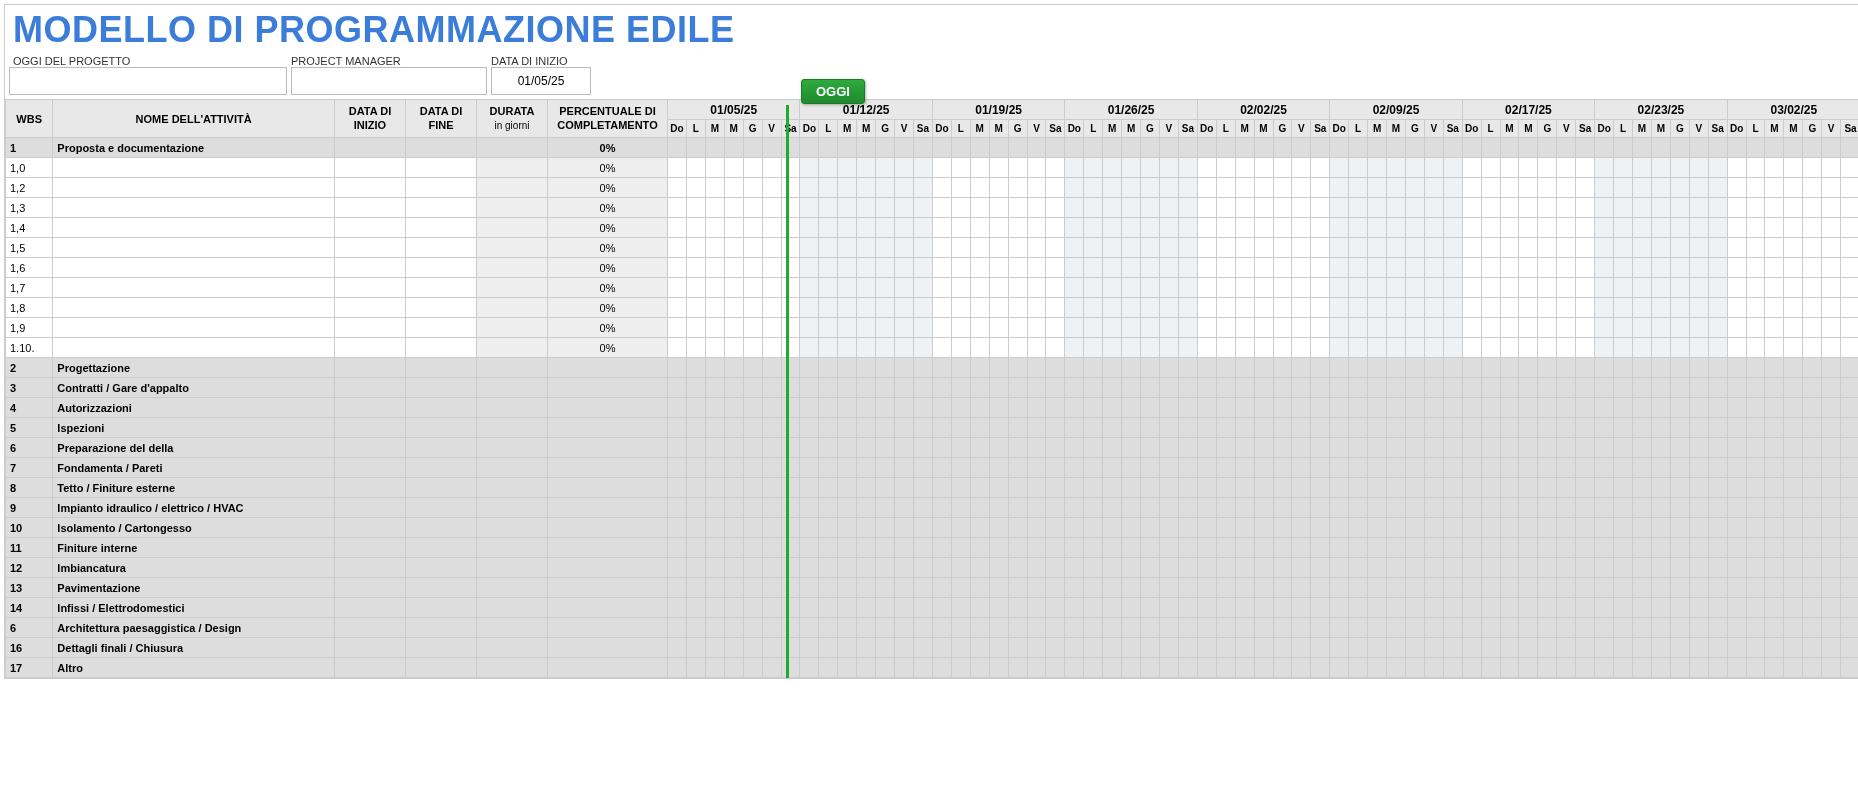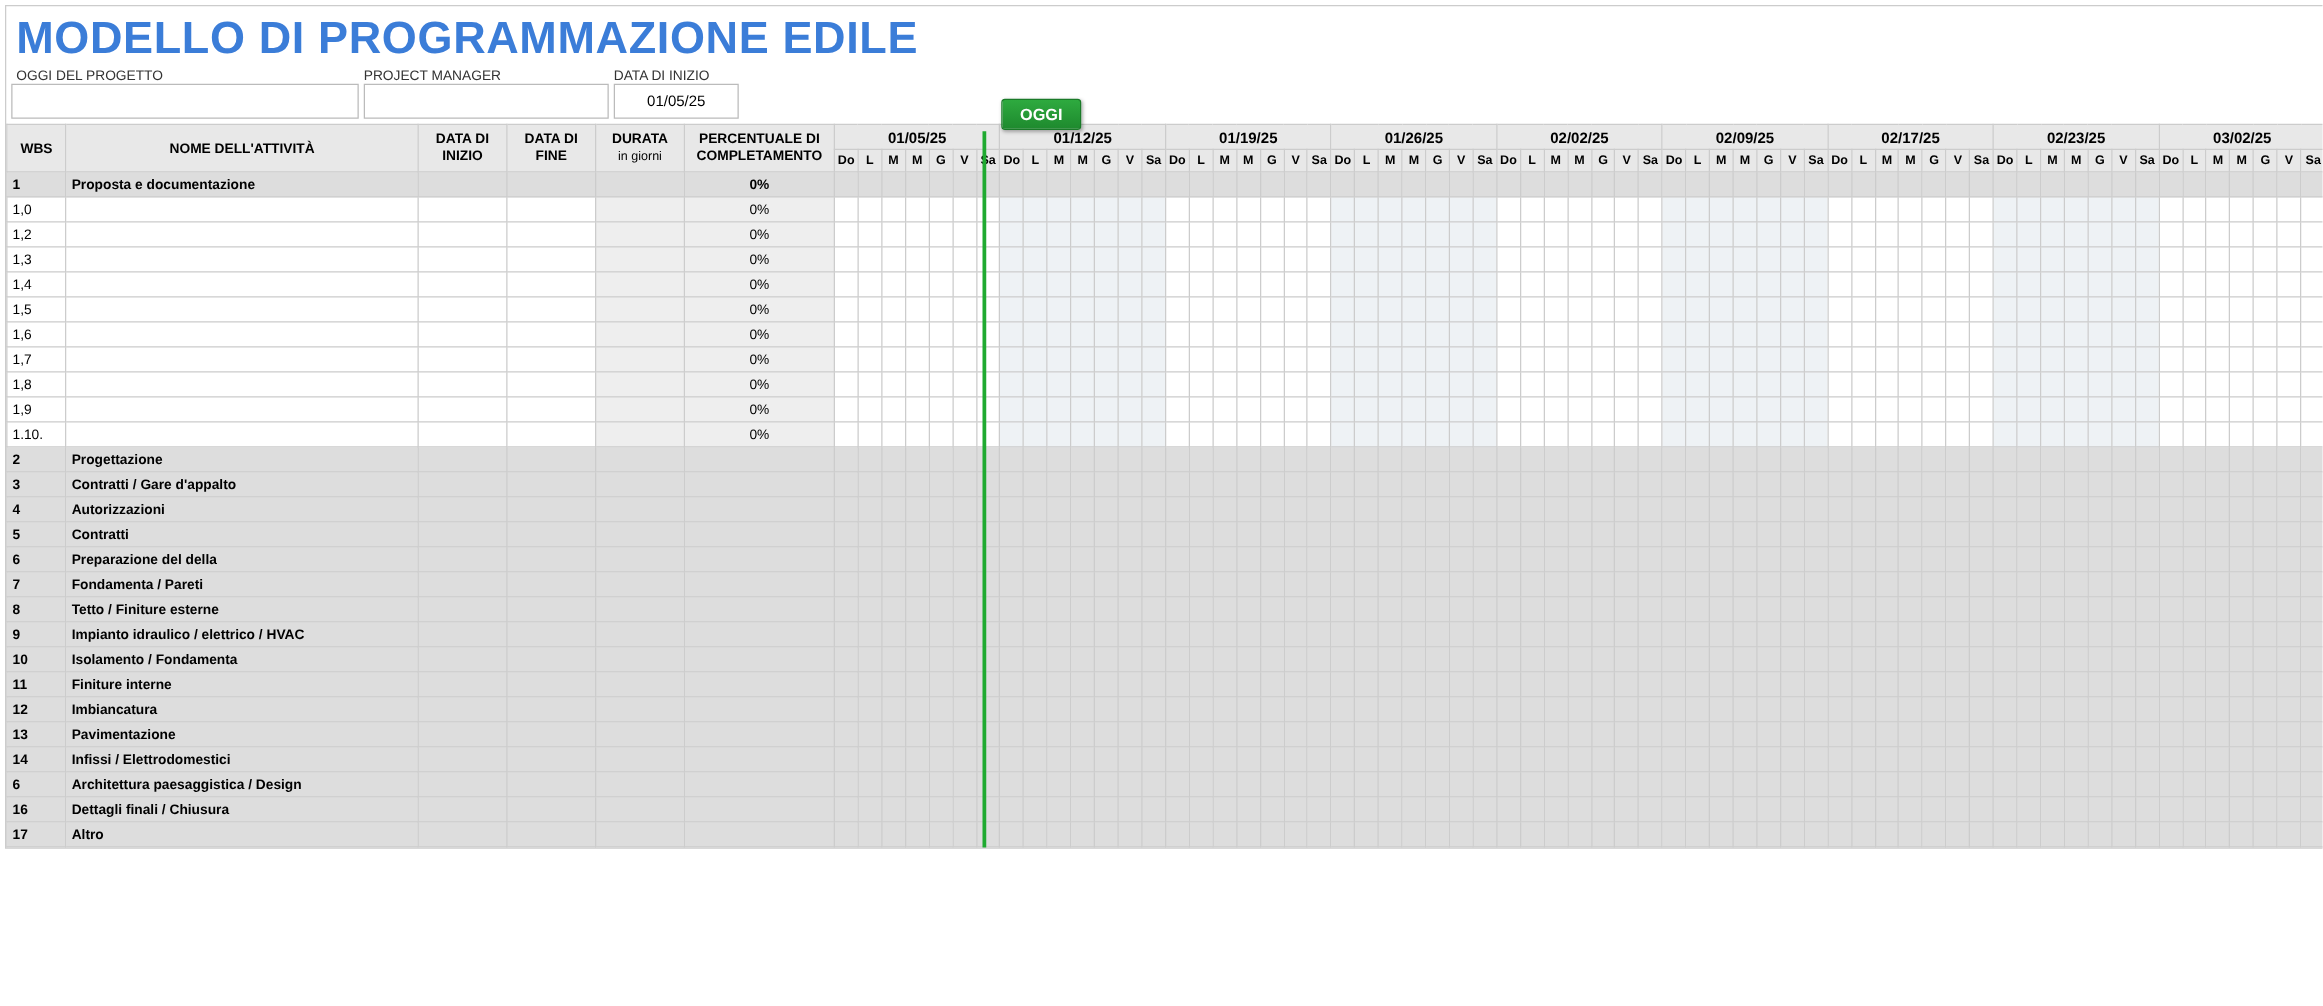--- a/index.html
+++ b/index.html
@@ -1120,21 +1120,21 @@
           <td class="" style="width:16px;background:#ddd;border:1px solid #ccc;"></td>
           <td class="" style="width:16px;background:#ddd;border:1px solid #ccc;"></td>
           <td class="" style="width:16px;background:#ddd;border:1px solid #ccc;"></td>
           <td class="" style="width:16px;background:#ddd;border:1px solid #ccc;"></td>
           <td class="" style="width:16px;background:#ddd;border:1px solid #ccc;"></td>
           <td class="" style="width:16px;background:#ddd;border:1px solid #ccc;"></td>
           <td class="" style="width:16px;background:#ddd;border:1px solid #ccc;"></td>
         </tr>
         <tr>
           <td class="" style="padding-left:4px;width:40px;background:#ddd;font-weight:bold;border:1px solid #ccc;height:20px;font-size:11px;">5</td>
-          <td class="" style="padding-left:4px;width:238px;background:#ddd;font-weight:bold;border:1px solid #ccc;font-size:11px;">Contratti</td>
+          <td class="" style="padding-left:4px;width:238px;background:#ddd;font-weight:bold;border:1px solid #ccc;font-size:11px;">Ispezioni</td>
           <td class="" style="width:60px;background:#ddd;border:1px solid #ccc;"></td>
           <td class="" style="width:60px;background:#ddd;border:1px solid #ccc;"></td>
           <td class="" style="width:60px;background:#ddd;border:1px solid #ccc;"></td>
           <td class="" style="width:100px;text-align:center;background:#ddd;font-weight:bold;border:1px solid #ccc;font-size:11px;"></td>
           <td class="" style="width:16px;background:#ddd;border:1px solid #ccc;"></td>
           <td class="" style="width:16px;background:#ddd;border:1px solid #ccc;"></td>
           <td class="" style="width:16px;background:#ddd;border:1px solid #ccc;"></td>
           <td class="" style="width:16px;background:#ddd;border:1px solid #ccc;"></td>
           <td class="" style="width:16px;background:#ddd;border:1px solid #ccc;"></td>
           <td class="" style="width:16px;background:#ddd;border:1px solid #ccc;"></td>
@@ -1475,21 +1475,21 @@
           <td class="" style="width:16px;background:#ddd;border:1px solid #ccc;"></td>
           <td class="" style="width:16px;background:#ddd;border:1px solid #ccc;"></td>
           <td class="" style="width:16px;background:#ddd;border:1px solid #ccc;"></td>
           <td class="" style="width:16px;background:#ddd;border:1px solid #ccc;"></td>
           <td class="" style="width:16px;background:#ddd;border:1px solid #ccc;"></td>
           <td class="" style="width:16px;background:#ddd;border:1px solid #ccc;"></td>
           <td class="" style="width:16px;background:#ddd;border:1px solid #ccc;"></td>
         </tr>
         <tr>
           <td class="" style="padding-left:4px;width:40px;background:#ddd;font-weight:bold;border:1px solid #ccc;height:20px;font-size:11px;">10</td>
-          <td class="" style="padding-left:4px;width:238px;background:#ddd;font-weight:bold;border:1px solid #ccc;font-size:11px;">Isolamento / Fondamenta</td>
+          <td class="" style="padding-left:4px;width:238px;background:#ddd;font-weight:bold;border:1px solid #ccc;font-size:11px;">Isolamento / Cartongesso</td>
           <td class="" style="width:60px;background:#ddd;border:1px solid #ccc;"></td>
           <td class="" style="width:60px;background:#ddd;border:1px solid #ccc;"></td>
           <td class="" style="width:60px;background:#ddd;border:1px solid #ccc;"></td>
           <td class="" style="width:100px;text-align:center;background:#ddd;font-weight:bold;border:1px solid #ccc;font-size:11px;"></td>
           <td class="" style="width:16px;background:#ddd;border:1px solid #ccc;"></td>
           <td class="" style="width:16px;background:#ddd;border:1px solid #ccc;"></td>
           <td class="" style="width:16px;background:#ddd;border:1px solid #ccc;"></td>
           <td class="" style="width:16px;background:#ddd;border:1px solid #ccc;"></td>
           <td class="" style="width:16px;background:#ddd;border:1px solid #ccc;"></td>
           <td class="" style="width:16px;background:#ddd;border:1px solid #ccc;"></td>

